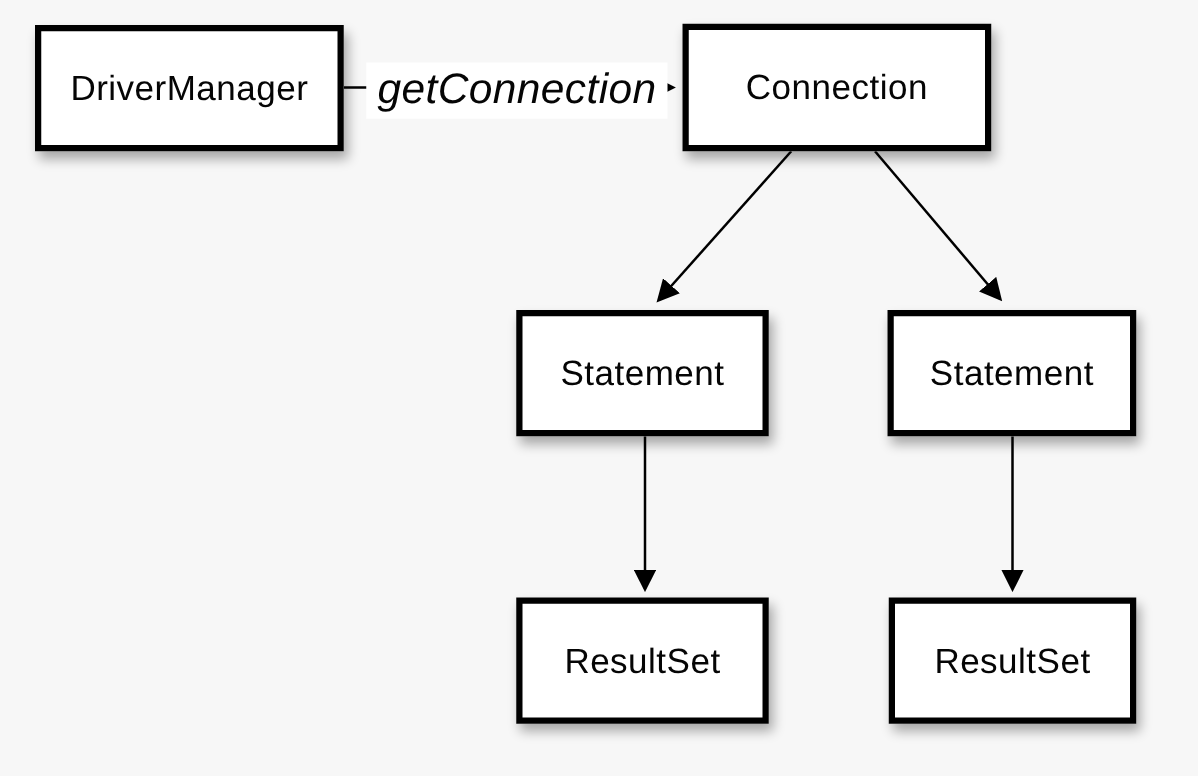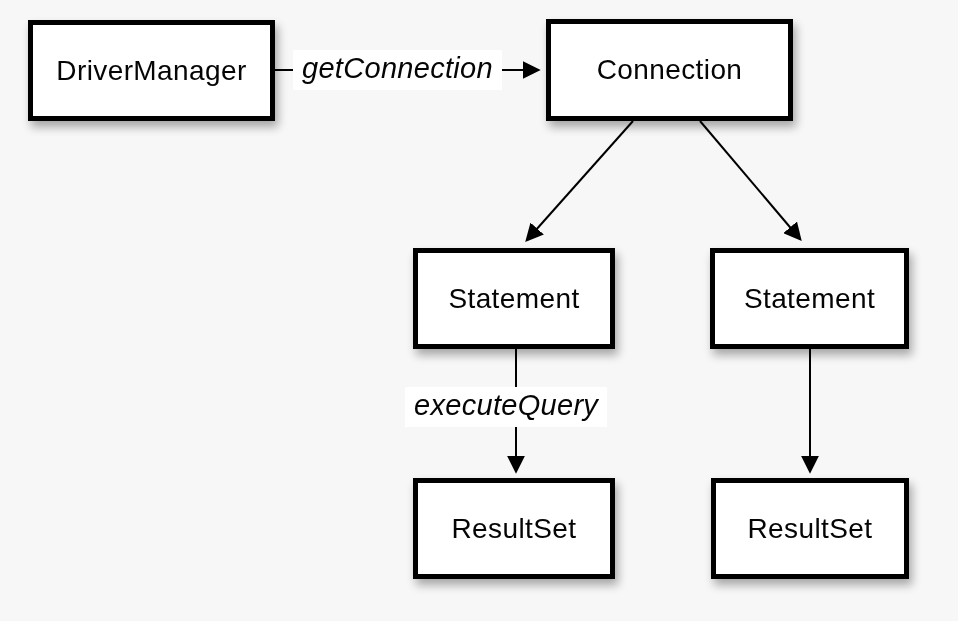--- a/index.html
+++ b/index.html
@@ -29,21 +29,21 @@
   }
   .edges-svg line{
     stroke:var(--line-color);
     stroke-width:2;
   }
   .edge-label{
     position:absolute;
     z-index:2;
     background:var(--label-bg);
     font-style:italic;
-    font-size:29px;
+    font-size:34px;
     letter-spacing:0.3px;
     padding:3px 9px 5px 9px;
     white-space:nowrap;
     line-height:1.1;
     text-align:center;
   }
   .node{
     position:absolute;
     z-index:3;
     background:var(--node-fill);
@@ -80,21 +80,20 @@
     <line x1="275" y1="70" x2="538" y2="70" marker-end="url(#arrow)"></line>
     <line x1="633" y1="121" x2="527" y2="240" marker-end="url(#arrow)"></line>
     <line x1="700" y1="121" x2="800" y2="239" marker-end="url(#arrow)"></line>
     <line x1="516" y1="349" x2="516" y2="471" marker-end="url(#arrow)"></line>
     <line x1="810" y1="349" x2="810" y2="471" marker-end="url(#arrow)"></line>
   </svg>
 
   <div class="edge-label label-get-connection">getConnection</div>
 
 
-  <div class="edge-label label-execute-query">executeQuery</div>
 
   <div class="node node-driver-manager">DriverManager</div>
 
   <div class="node node-connection">Connection</div>
 
   <div class="node node-statement-left">Statement</div>
 
   <div class="node node-statement-right">Statement</div>
 
   <div class="node node-resultset-left">ResultSet</div>

